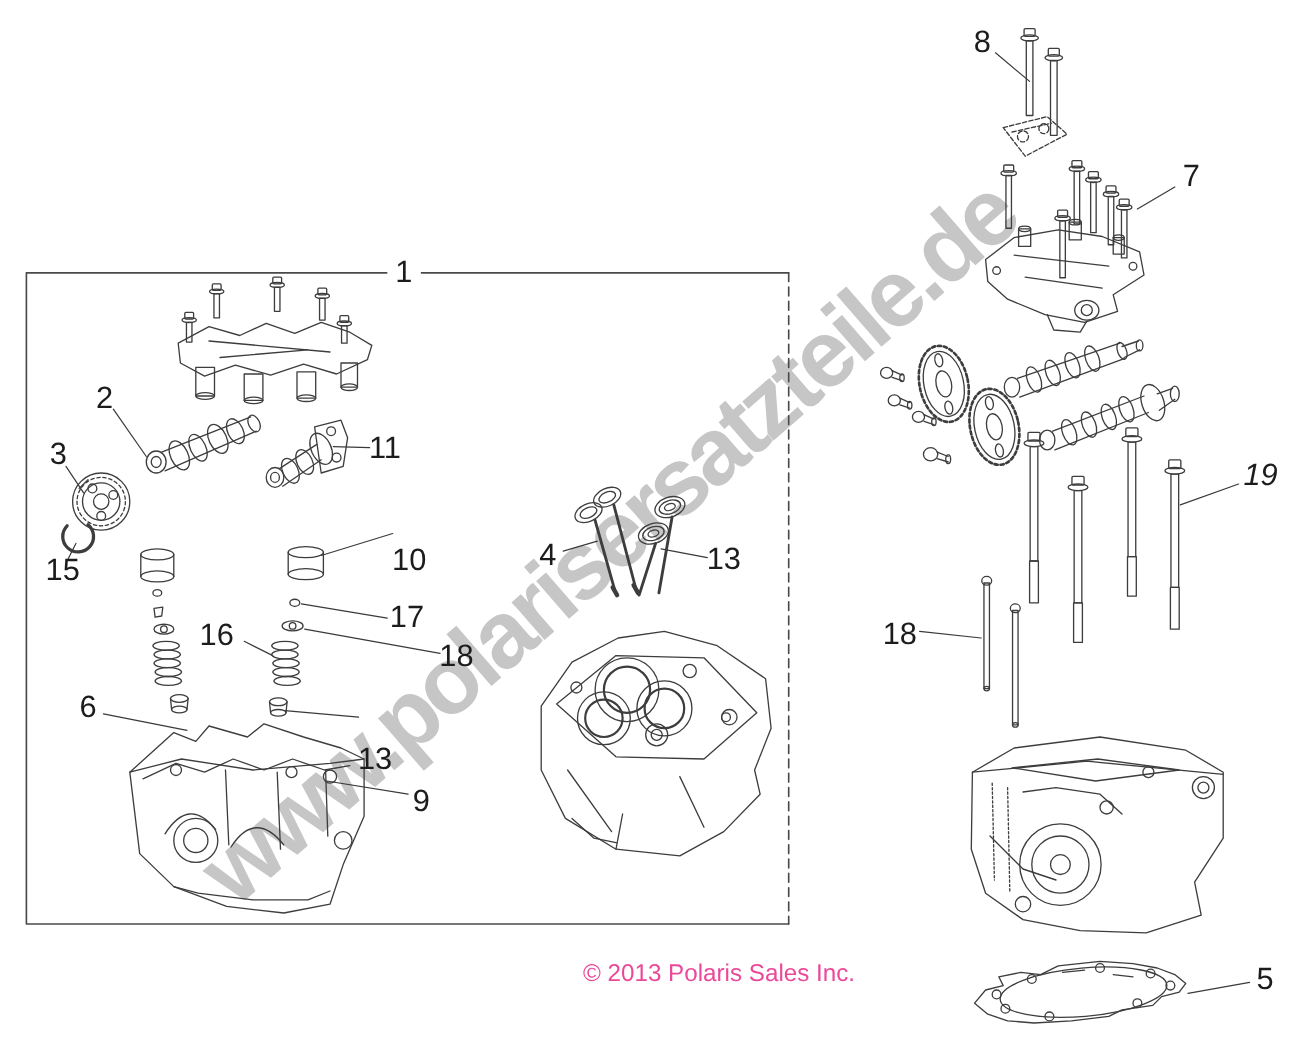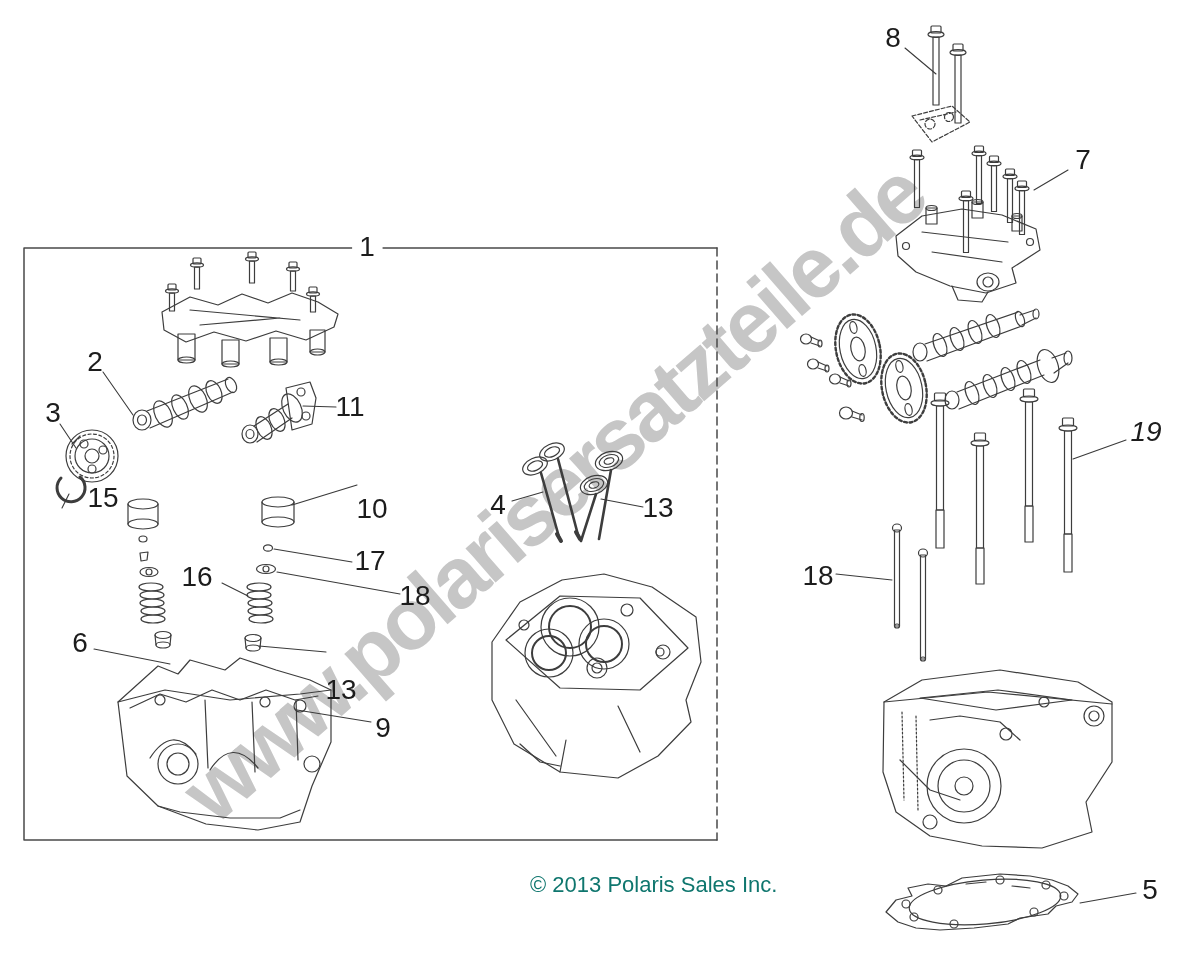--- a/index.html
+++ b/index.html
@@ -6,21 +6,21 @@
   #page{position:relative;width:1186px;height:963px;background:#ffffff;overflow:hidden;
         font-family:"Liberation Sans", sans-serif;}
   #watermark{position:absolute;left:195px;top:758px;height:92px;line-height:92px;
         font-size:86px;font-weight:bold;letter-spacing:-4px;color:#c6c6c6;
         white-space:nowrap;transform:rotate(-41deg);transform-origin:0 50%;
         user-select:none;pointer-events:none;}
   #art{position:absolute;left:0;top:0;}
   .callout{position:absolute;transform:translate(-50%,-50%);font-size:28px;color:#1c1c1c;
         background:transparent;line-height:1;}
   .callout.onbox{background:#ffffff;padding:0 7px;}
-  #copyright{position:absolute;left:530px;top:872px;font-size:22px;color:#0f766e;}
+  #copyright{position:absolute;left:530px;top:872px;font-size:22px;color:#ec4899;}
 </style>
 </head>
 <body>
 
 <div id="page">
 
   <div id="watermark">www.polarisersatzteile.de</div>
 
   <svg id="art" width="1186" height="963" viewBox="0 0 1186 963">
     <g stroke="#3d3d3d" fill="none" stroke-width="1.2" stroke-linejoin="round" stroke-linecap="round">
@@ -402,20 +402,20 @@
   <div class="callout" style="left:1150px;top:890px;">5</div>
   <div class="callout" style="left:80px;top:643px;">6</div>
   <div class="callout" style="left:1083px;top:160px;">7</div>
   <div class="callout" style="left:893px;top:38px;">8</div>
   <div class="callout" style="left:383px;top:728px;">9</div>
   <div class="callout" style="left:372px;top:509px;">10</div>
   <div class="callout" style="left:350px;top:407px;">11</div>
   <div class="callout" style="left:658px;top:508px;">13</div>
   <div class="callout" style="left:341px;top:690px;">13</div>
   <div class="callout" style="left:415px;top:596px;">18</div>
-  <div class="callout" style="left:57px;top:498px;margin-left:46px;">15</div>
+  <div class="callout" style="left:57px;top:518px;">15</div>
   <div class="callout" style="left:197px;top:577px;">16</div>
   <div class="callout" style="left:370px;top:561px;">17</div>
   <div class="callout" style="left:818px;top:576px;">18</div>
   <div class="callout" style="left:1146px;top:432px;font-style:italic;">19</div>
 
   <div id="copyright">© 2013 Polaris Sales Inc.</div>
 </div>
 
 </body></html>

